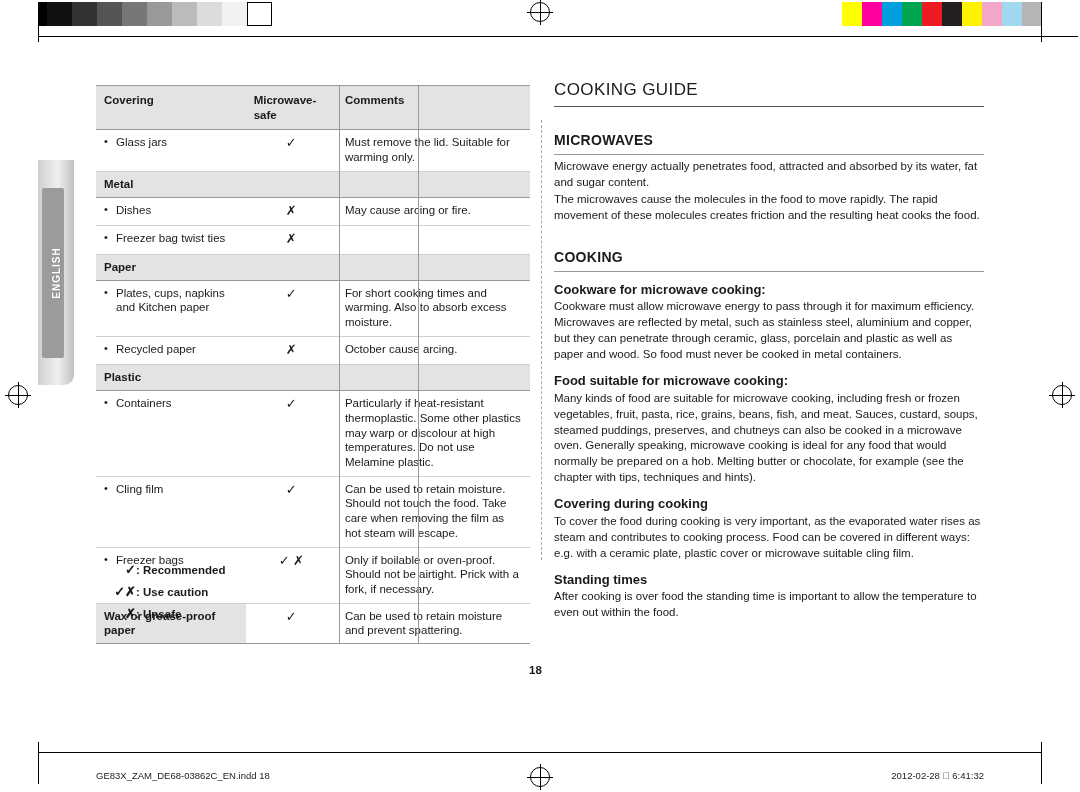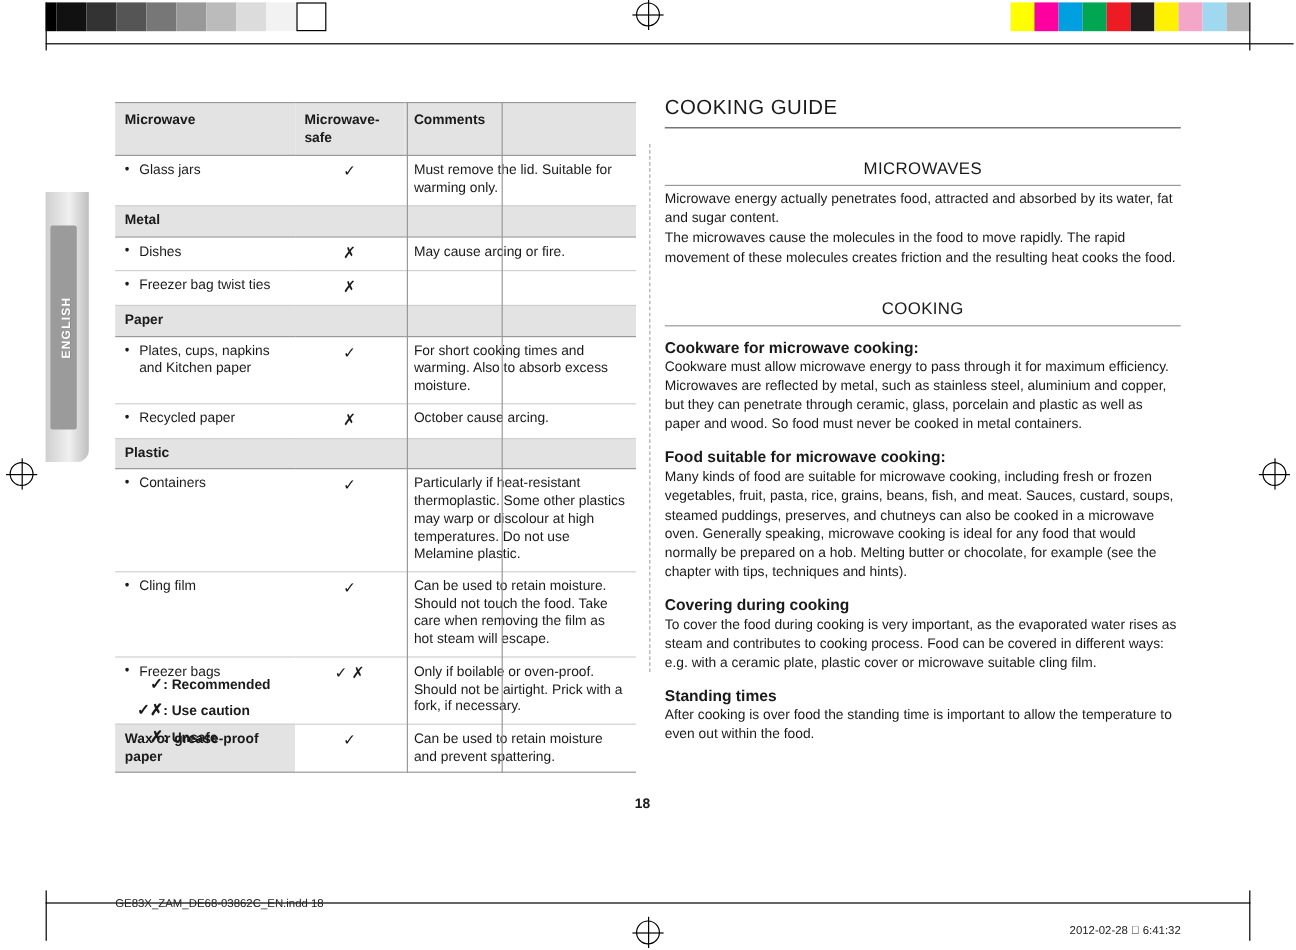--- a/index.html
+++ b/index.html
@@ -193,27 +193,26 @@
     font-size: 17px;
     font-weight: normal;
     letter-spacing: 0.4px;
     margin: 0 0 6px 0;
     padding-bottom: 5px;
     border-bottom: 1.5px solid #555;
     text-transform: uppercase;
   }
   .right-col h2 {
     font-size: 14px;
-    font-weight: normal;
+    font-weight: bold;
     letter-spacing: 0.3px;
     margin: 24px 0 4px 0;
     padding-bottom: 3px;
     border-bottom: 1px solid #999;
     text-transform: uppercase;
-    text-align: center;
   }
   .right-col h3 {
     font-size: 13px;
     font-weight: bold;
     margin: 9px 0 1px 0;
   }
   .right-col p {
     margin: 0 0 2px 0;
     text-align: left;
   }
@@ -228,21 +227,21 @@
   }
 
   
   .footer-line {
     position: absolute;
     left: 38px; right: 38px; top: 752px;
     height: 1px; background: #000;
   }
   .footer-left {
     position: absolute;
-    left: 96px; top: 748px;
+    left: 96px; top: 770px;
     font-size: 9.5px;
     color: #222;
   }
   .footer-right {
     position: absolute;
     right: 96px; top: 770px;
     font-size: 9.5px;
     color: #222;
     text-align: right;
   }
@@ -293,21 +292,21 @@
   <div class="tab-inner"></div>
   <span>ENGLISH</span>
 </div>
 
 <div class="table-wrap">
   <div class="vline-1" id="vl1" style="height: 559px;"></div>
   <div class="vline-2" id="vl2" style="height: 559px;"></div>
   <table class="cookware">
     <thead>
       <tr>
-        <th class="col-item">Microwave</th>
+        <th class="col-item">Covering</th>
         <th class="col-sym">Microwave-safe</th>
         <th class="col-cmt">Comments</th>
       </tr>
     </thead>
     <tbody>
 
       <tr>
         <td class="col-item">
             <div class="bullet-item">Glass jars</div>
           </td>

